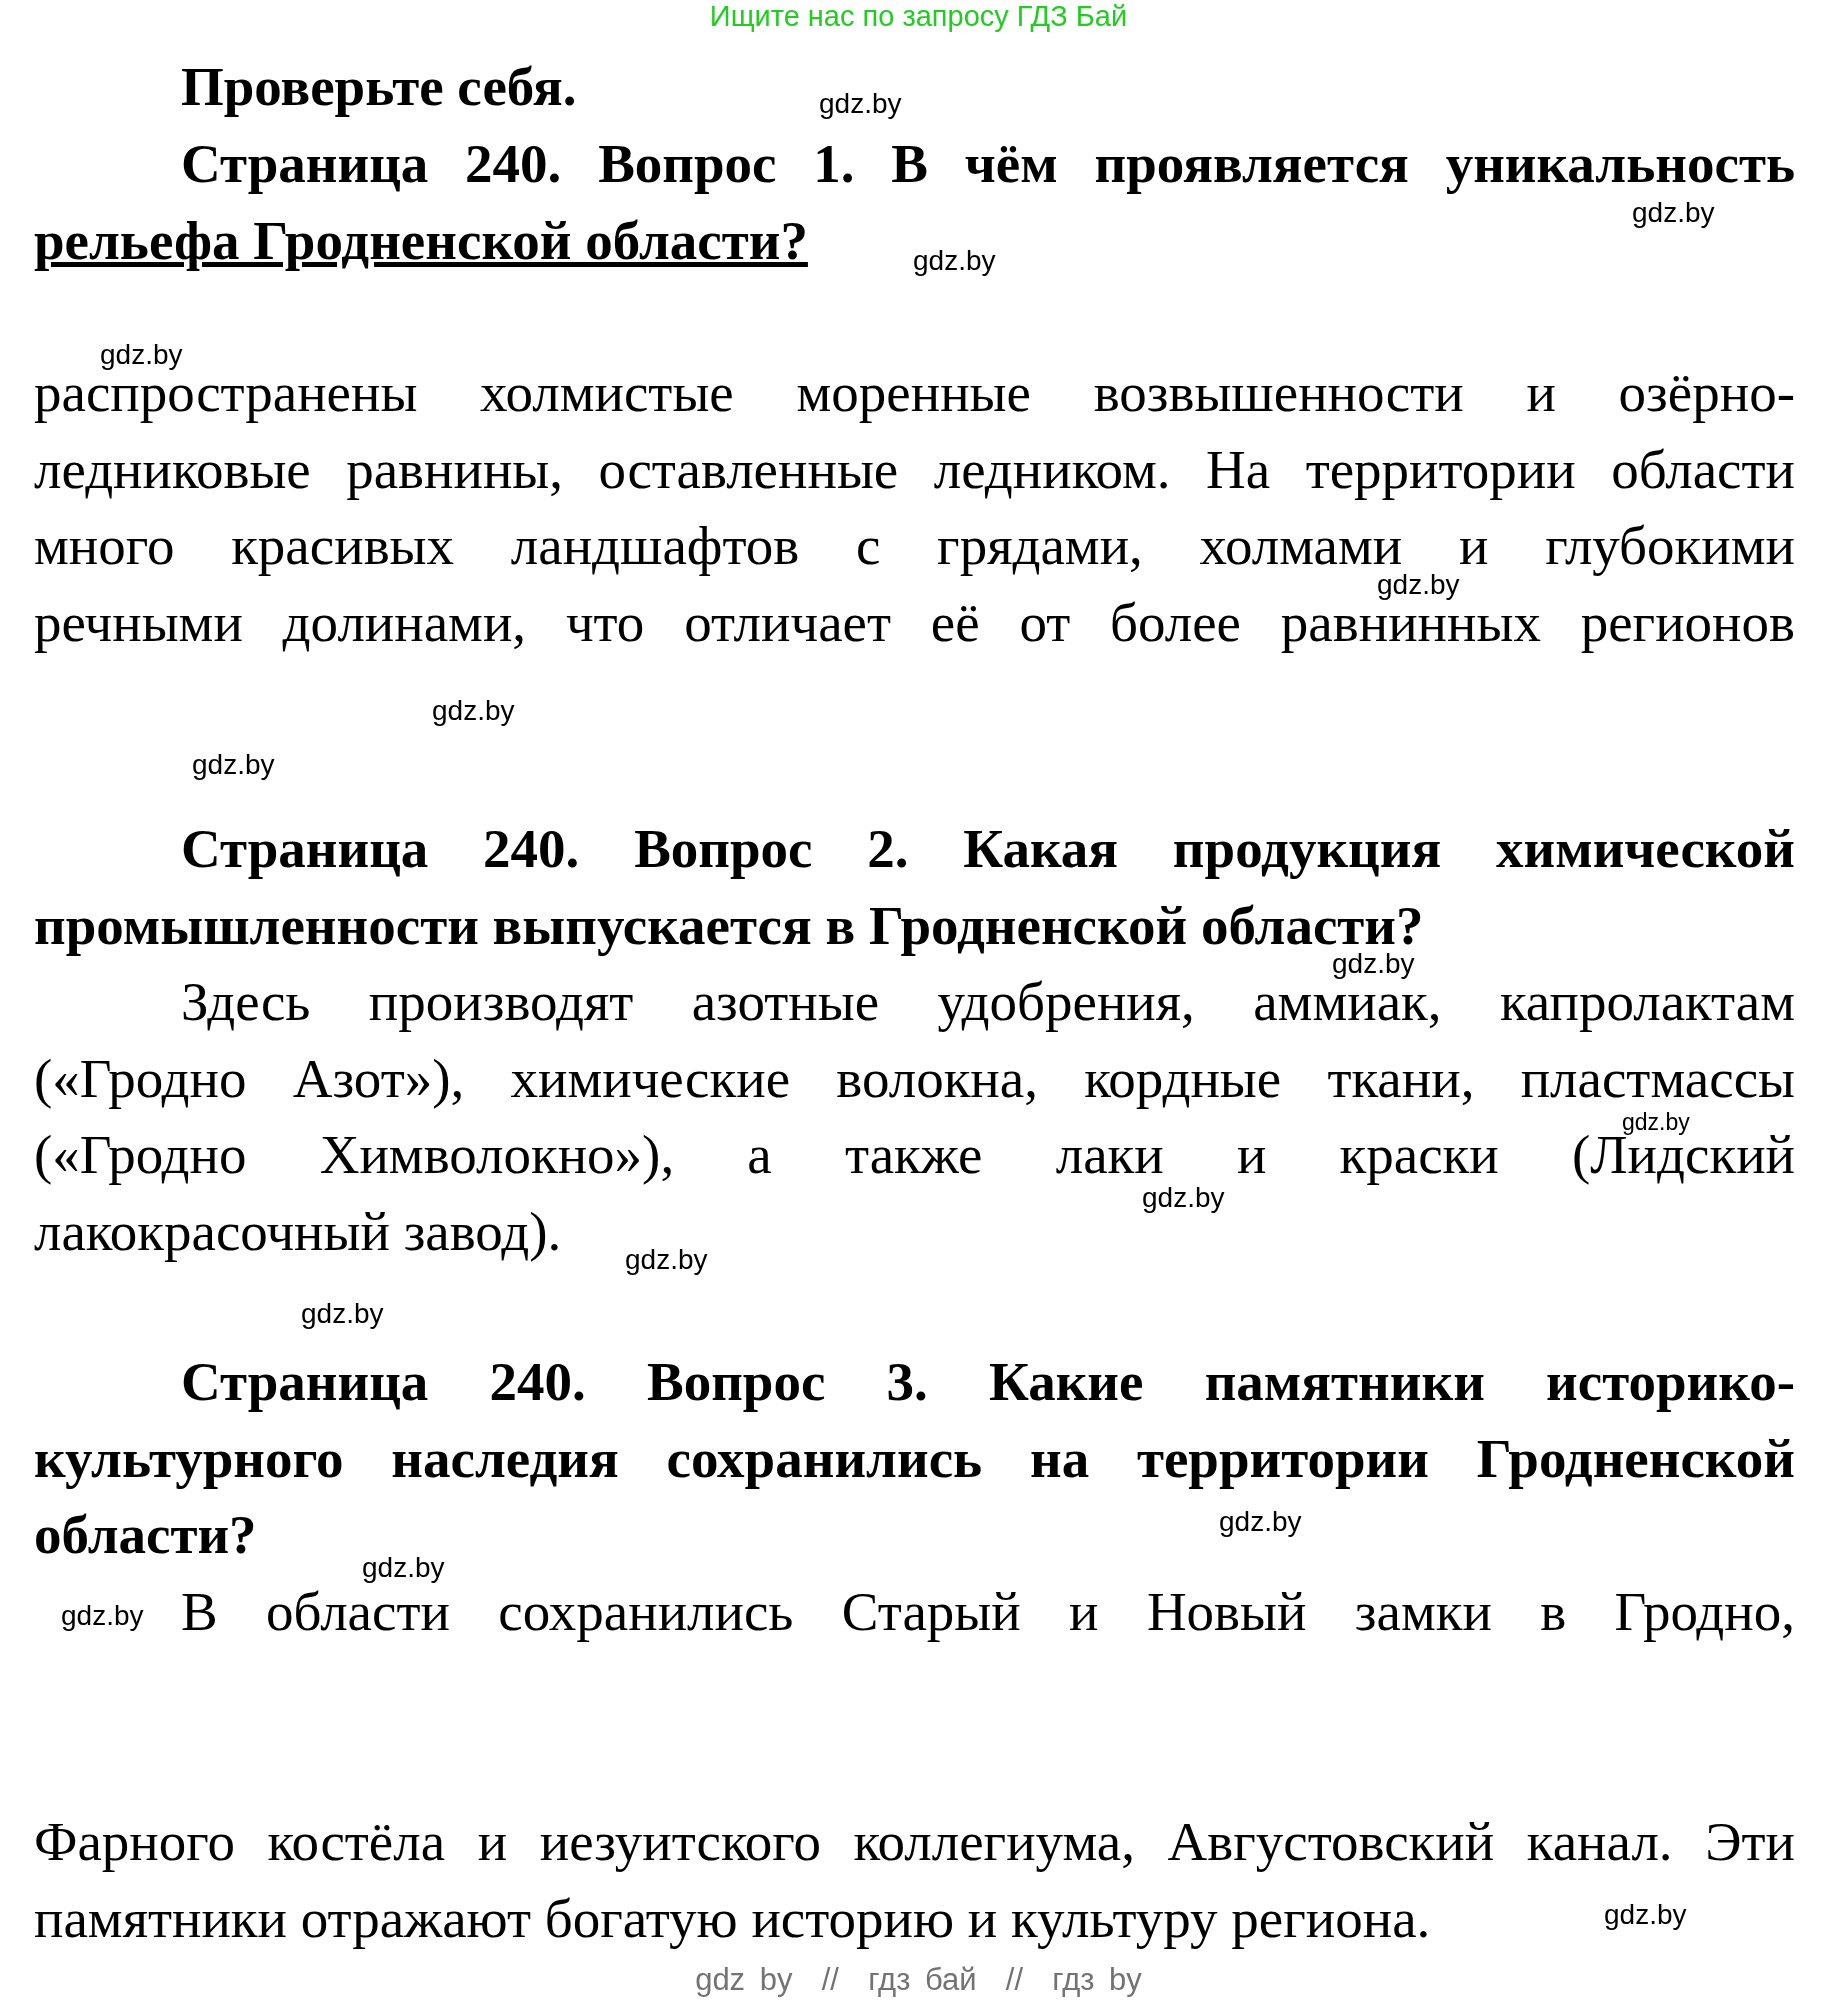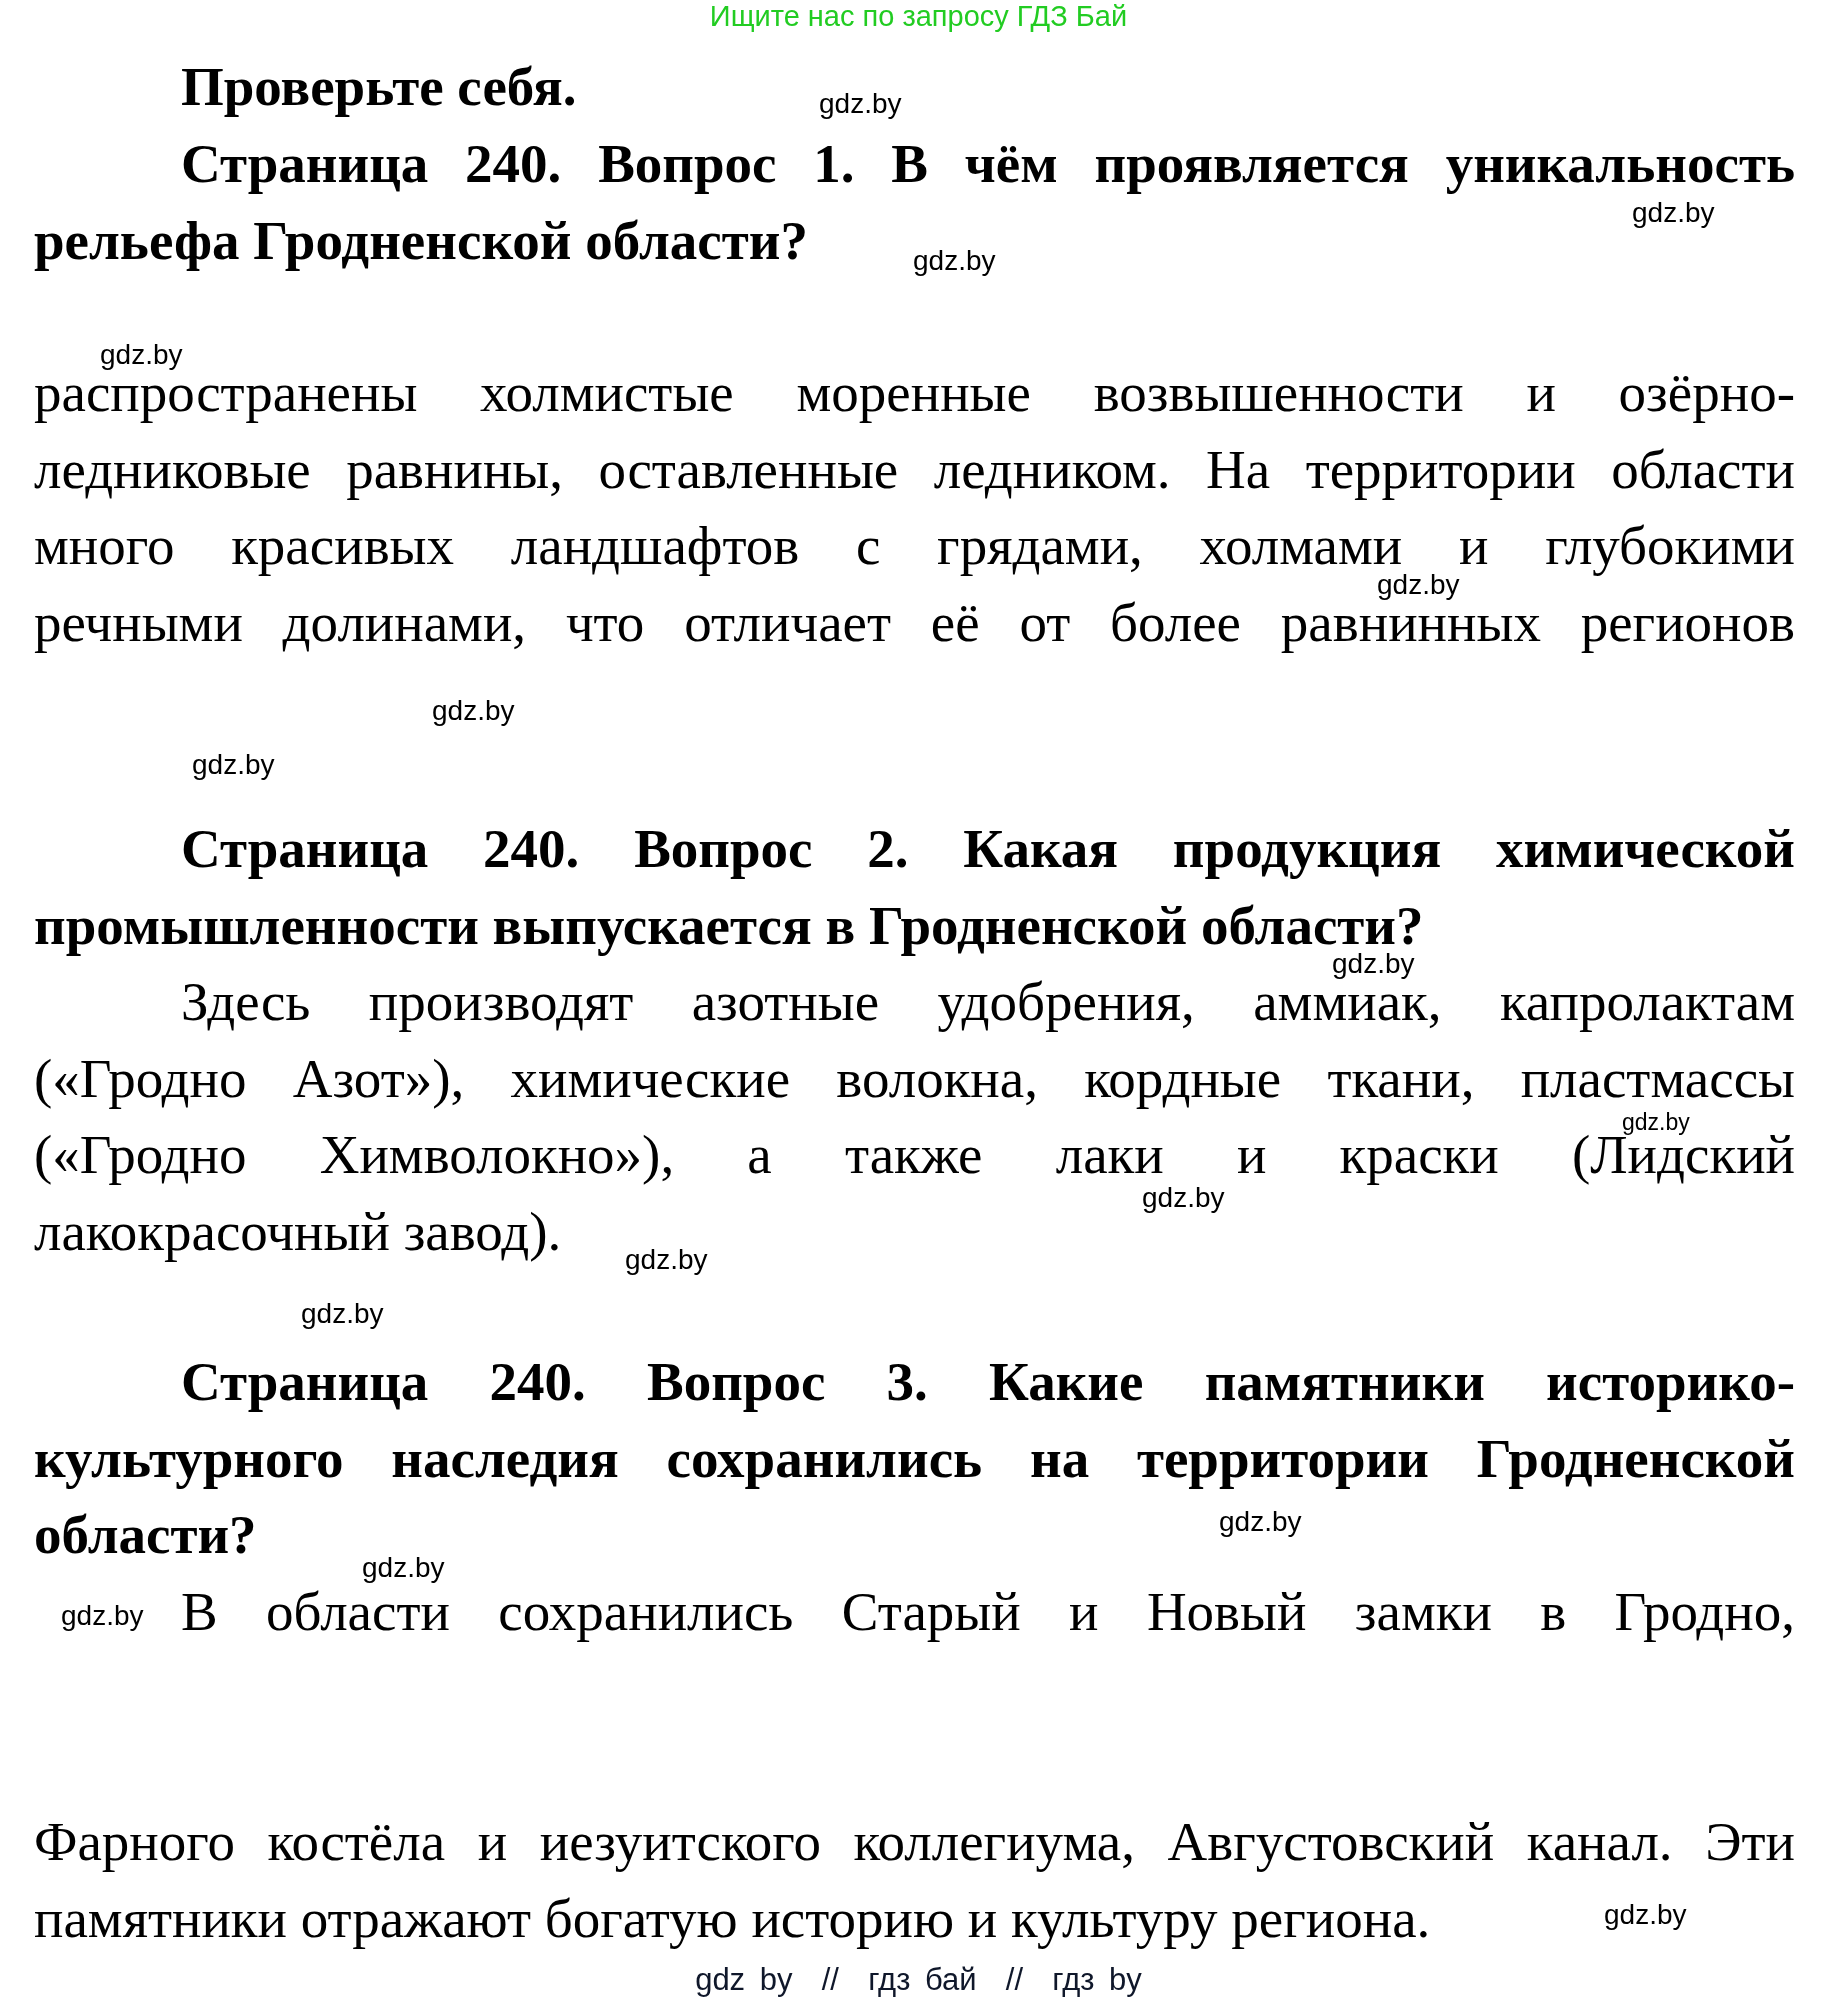--- a/index.html
+++ b/index.html
@@ -6,21 +6,21 @@
   body { width: 1837px; height: 2015px; position: relative; overflow: hidden; }
   .page { position: absolute; left: 0; top: 0; width: 1828px; height: 2015px; }
   .top-banner {
     position: absolute; left: 0; top: 0; width: 1837px; height: 32px;
     text-align: center; font-family: "Liberation Sans", sans-serif;
     font-size: 29px; line-height: 32px; color: #22cc22;
   }
   .footer-banner {
     position: absolute; left: 0; top: 1958px; width: 1837px; height: 44px;
     text-align: center; font-family: "Liberation Sans", sans-serif;
-    font-size: 31px; line-height: 44px; color: #0f172a;
+    font-size: 31px; line-height: 44px; color: #737373;
     word-spacing: 6px;
   }
   .line {
     position: absolute; left: 34px; width: 1761px; height: 77px;
     font-family: "Liberation Serif", serif; font-size: 55px; line-height: 77px;
     color: #000; white-space: nowrap;
     text-align: justify; text-align-last: justify;
   }
   .line.last { text-align-last: left; }
   .line.indent { left: 181px; width: 1614px; }
@@ -36,21 +36,21 @@
 
 <div class="page">
 
   <div class="top-banner">Ищите нас по запросу ГДЗ Бай</div>
 
   <div class="line indent bold last" style="top:48px;">Проверьте себя.</div>
   <div class="wm" style="left:819px; top:88px;">gdz.by</div>
 
   <div class="line indent bold" style="top:125px;">Страница 240. Вопрос 1. В чём проявляется уникальность</div>
   <div class="wm" style="left:1632px; top:197px;">gdz.by</div>
-  <div class="line bold last" style="top:202px;">рельефа Гродненской области?</div>
+  <div class="line bold last" style="top:202px;text-decoration:underline;">рельефа Гродненской области?</div>
   <div class="wm" style="left:913px; top:245px;">gdz.by</div>
 
   <div class="wm" style="left:100px; top:339px;">gdz.by</div>
   <div class="line" style="top:354px;">распространены холмистые моренные возвышенности и озёрно-</div>
   <div class="line" style="top:431px;">ледниковые равнины, оставленные ледником. На территории области</div>
   <div class="line" style="top:507px;">много красивых ландшафтов с грядами, холмами и глубокими</div>
   <div class="wm" style="left:1377px; top:569px;">gdz.by</div>
   <div class="line" style="top:584px;">речными долинами, что отличает её от более равнинных регионов</div>
   <div class="wm" style="left:432px; top:695px;">gdz.by</div>
   <div class="wm" style="left:192px; top:749px;">gdz.by</div>

